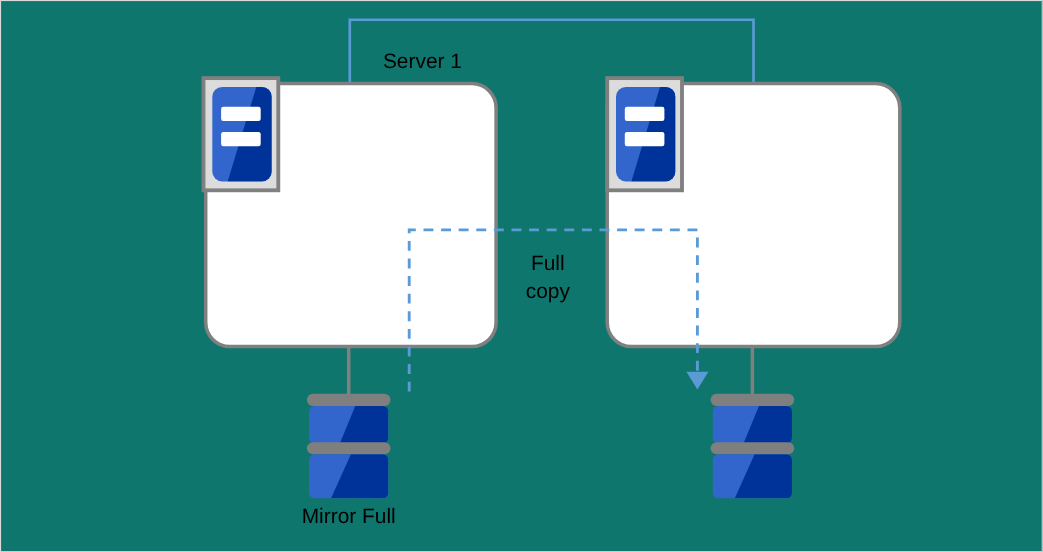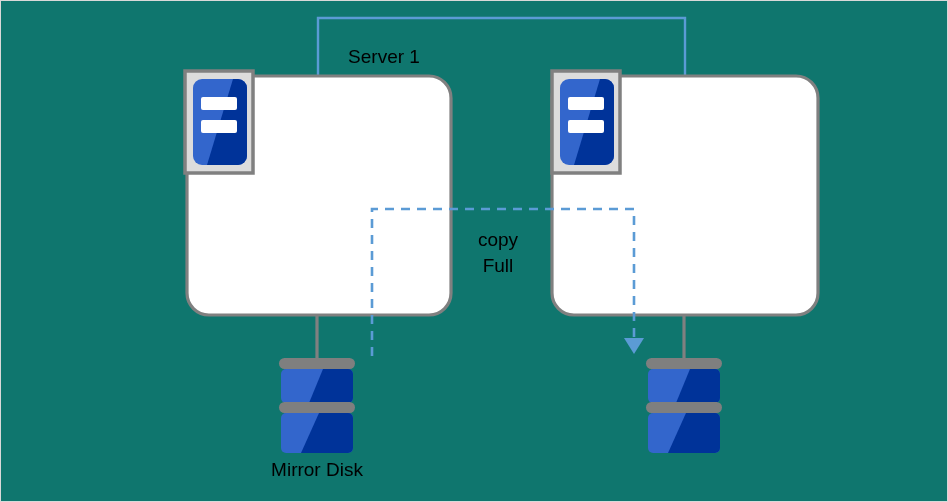--- a/index.html
+++ b/index.html
@@ -153,20 +153,20 @@
       <rect x="647" y="412" width="72" height="40" rx="5" fill="#3366cc"></rect>
       <g clip-path="url(#diskClipD)">
         <polygon points="685,412 719,412 719,452 667,452" fill="#003399"></polygon>
       </g>
     </g>
   </svg>
 
   <div class="node-label" id="label-server-1">Server 1</div>
 
 
-  <div class="node-label" id="label-mirror-disk">Mirror Disk</div>
+  <div class="node-label" id="label-mirror-disk">Mirror Full</div>
 
   <div class="node-label" id="label-full-copy">
+    <div>Full</div>
     <div>copy</div>
-    <div>Full</div>
   </div>
 
 </div>
 
 </body></html>

